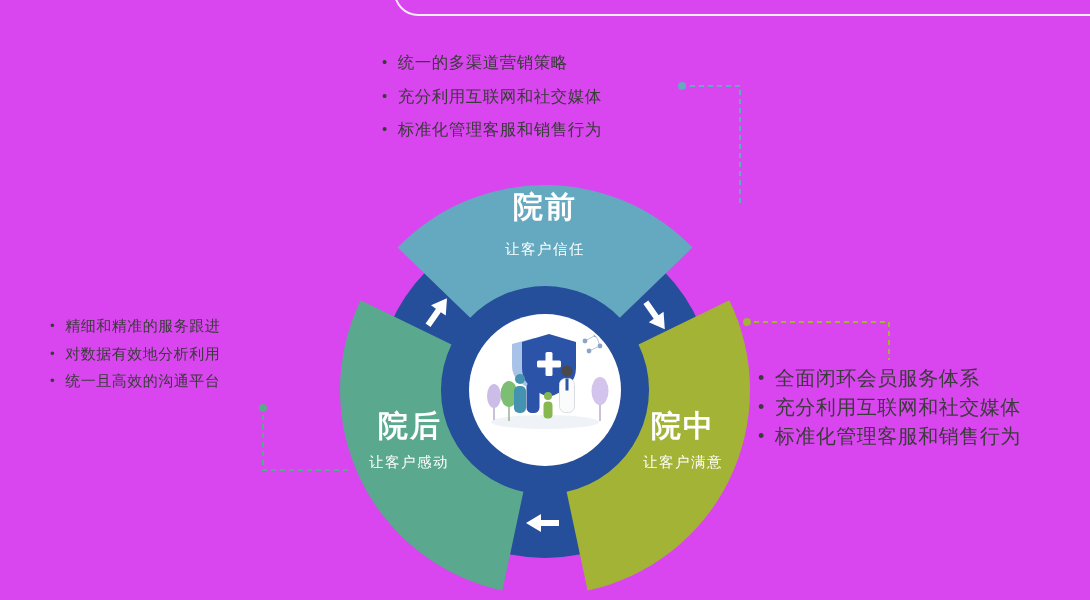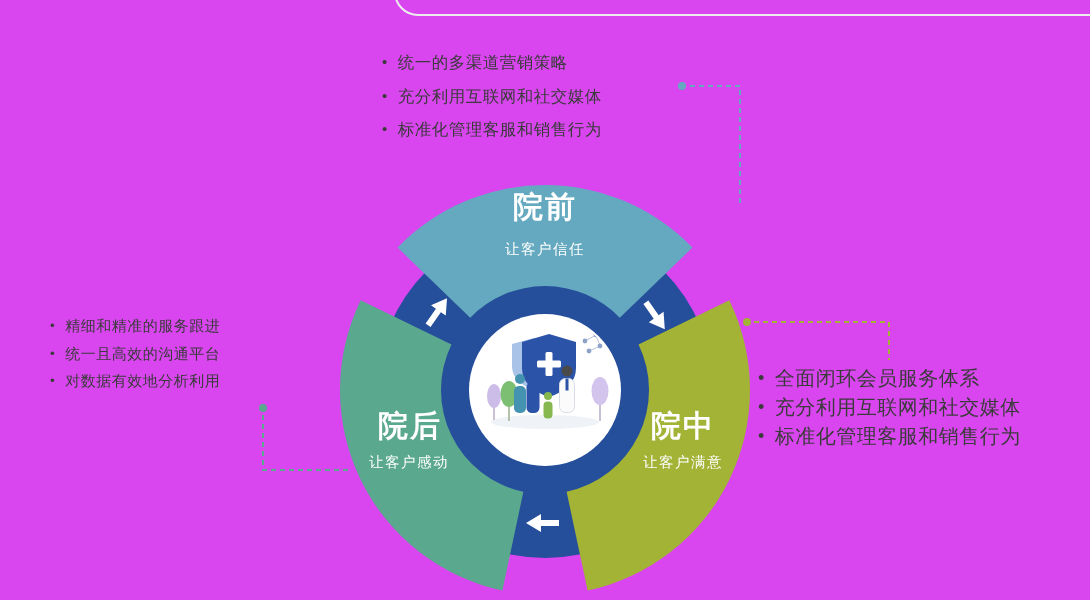--- a/index.html
+++ b/index.html
@@ -38,22 +38,22 @@
   <div class="card-edge"></div>
 
   <ul class="notes notes-pre">
     <li>统一的多渠道营销策略</li>
     <li>充分利用互联网和社交媒体</li>
     <li>标准化管理客服和销售行为</li>
   </ul>
 
   <ul class="notes notes-post">
     <li>精细和精准的服务跟进</li>
+    <li>对数据有效地分析利用</li>
     <li>统一且高效的沟通平台</li>
-    <li>对数据有效地分析利用</li>
   </ul>
 
   <ul class="notes notes-mid">
     <li>全面闭环会员服务体系</li>
     <li>充分利用互联网和社交媒体</li>
     <li>标准化管理客服和销售行为</li>
   </ul>
 
   <svg class="diagram" width="1090" height="600" viewBox="0 0 1090 600">
 

